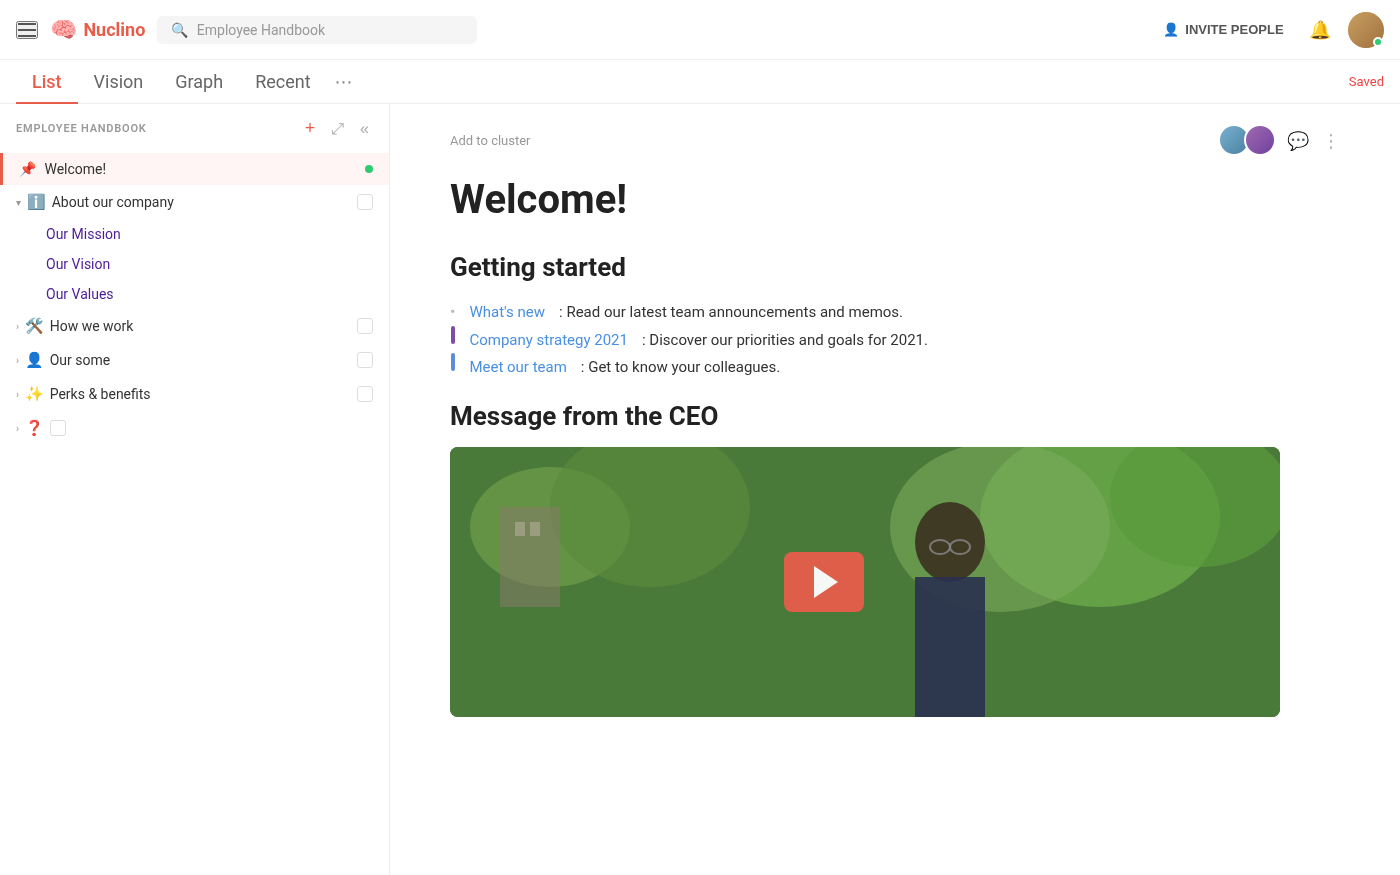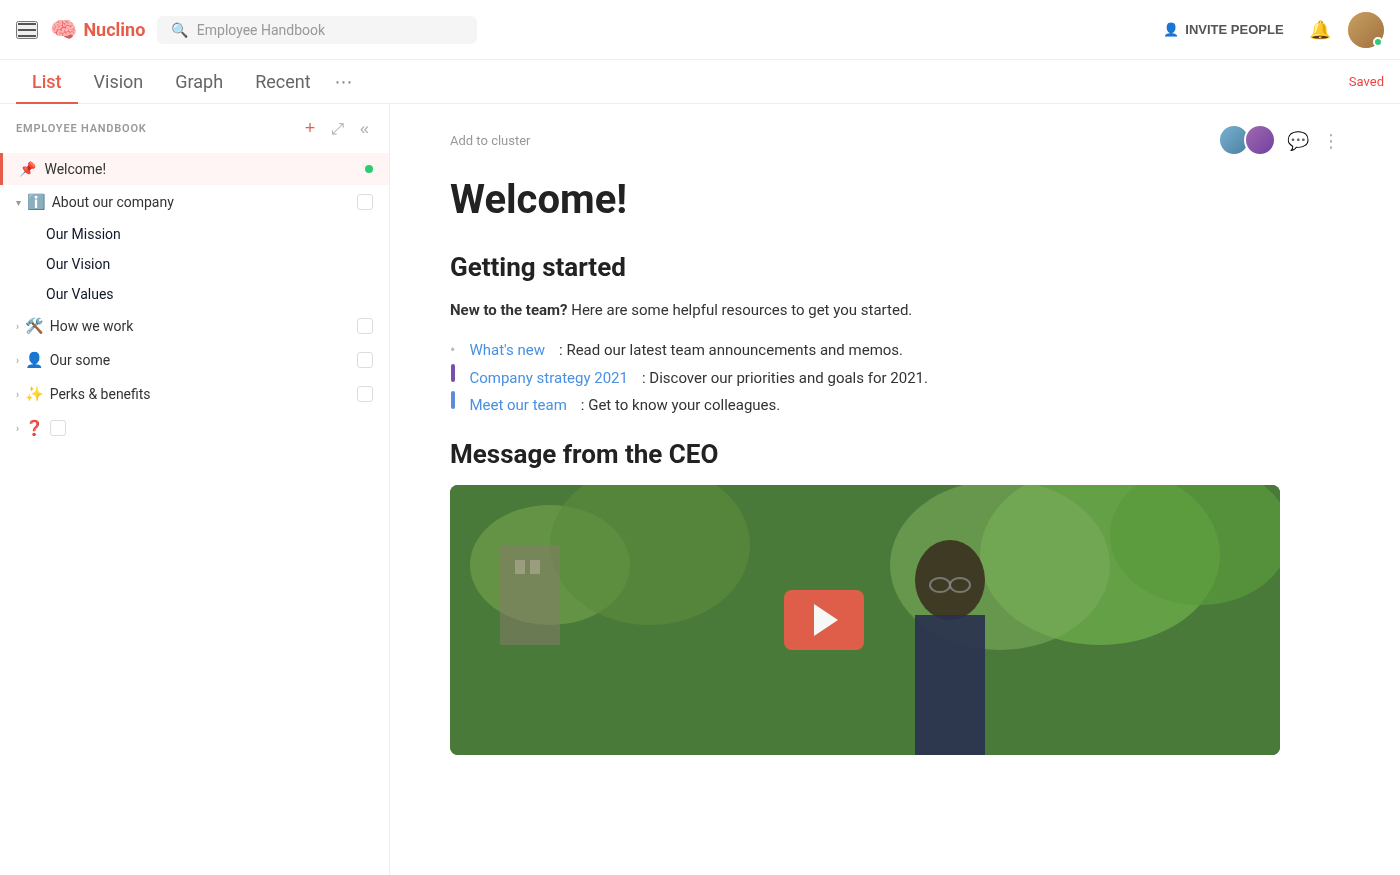--- a/index.html
+++ b/index.html
@@ -94,21 +94,21 @@
       display: flex; align-items: center; padding: 8px 16px;
       font-size: 14px; cursor: pointer; position: relative;
     }
     .sidebar-section .chevron { font-size: 10px; color: #999; margin-right: 6px; }
     .sidebar-section .emoji { margin-right: 6px; font-size: 15px; }
     .sidebar-section .sec-label { flex: 1; }
     .sidebar-section .item-checkbox { width: 16px; height: 16px; border: 1px solid #ddd; border-radius: 3px; flex-shrink: 0; }
 
     .sidebar-sub-item {
       display: flex; align-items: center; padding: 7px 16px 7px 46px;
-      font-size: 14px; cursor: pointer; color: #0f172a;
+      font-size: 14px; cursor: pointer; color: #4c1d95;
     }
 
     
     .content { flex: 1; overflow-y: auto; padding: 20px 60px 60px 60px; }
 
     .content-top-bar {
       display: flex; align-items: center; justify-content: space-between;
       margin-bottom: 20px;
     }
     .add-to-cluster { font-size: 13px; color: #999; cursor: pointer; }
@@ -296,24 +296,20 @@
         </div>
         <span class="comment-icon">💬</span>
         <span class="more-icon">⋮</span>
       </div>
     </div>
 
     <h1 class="page-title">Welcome!</h1>
 
     <h2 class="section-heading">Getting started</h2>
 
-    <p class="body-text">
-      <strong>New to the team?</strong>
-      <span> Here are some helpful resources to get you started.</span>
-    </p>
 
     <ul class="bullet-list">
       <li>
         <a class="link">What's new</a>
         <span>: Read our latest team announcements and memos.</span>
       </li>
       <li>
         <a class="link">Company strategy 2021</a>
         <span>: Discover our priorities and goals for 2021.</span>
           <span class="highlight-cursor"></span>

